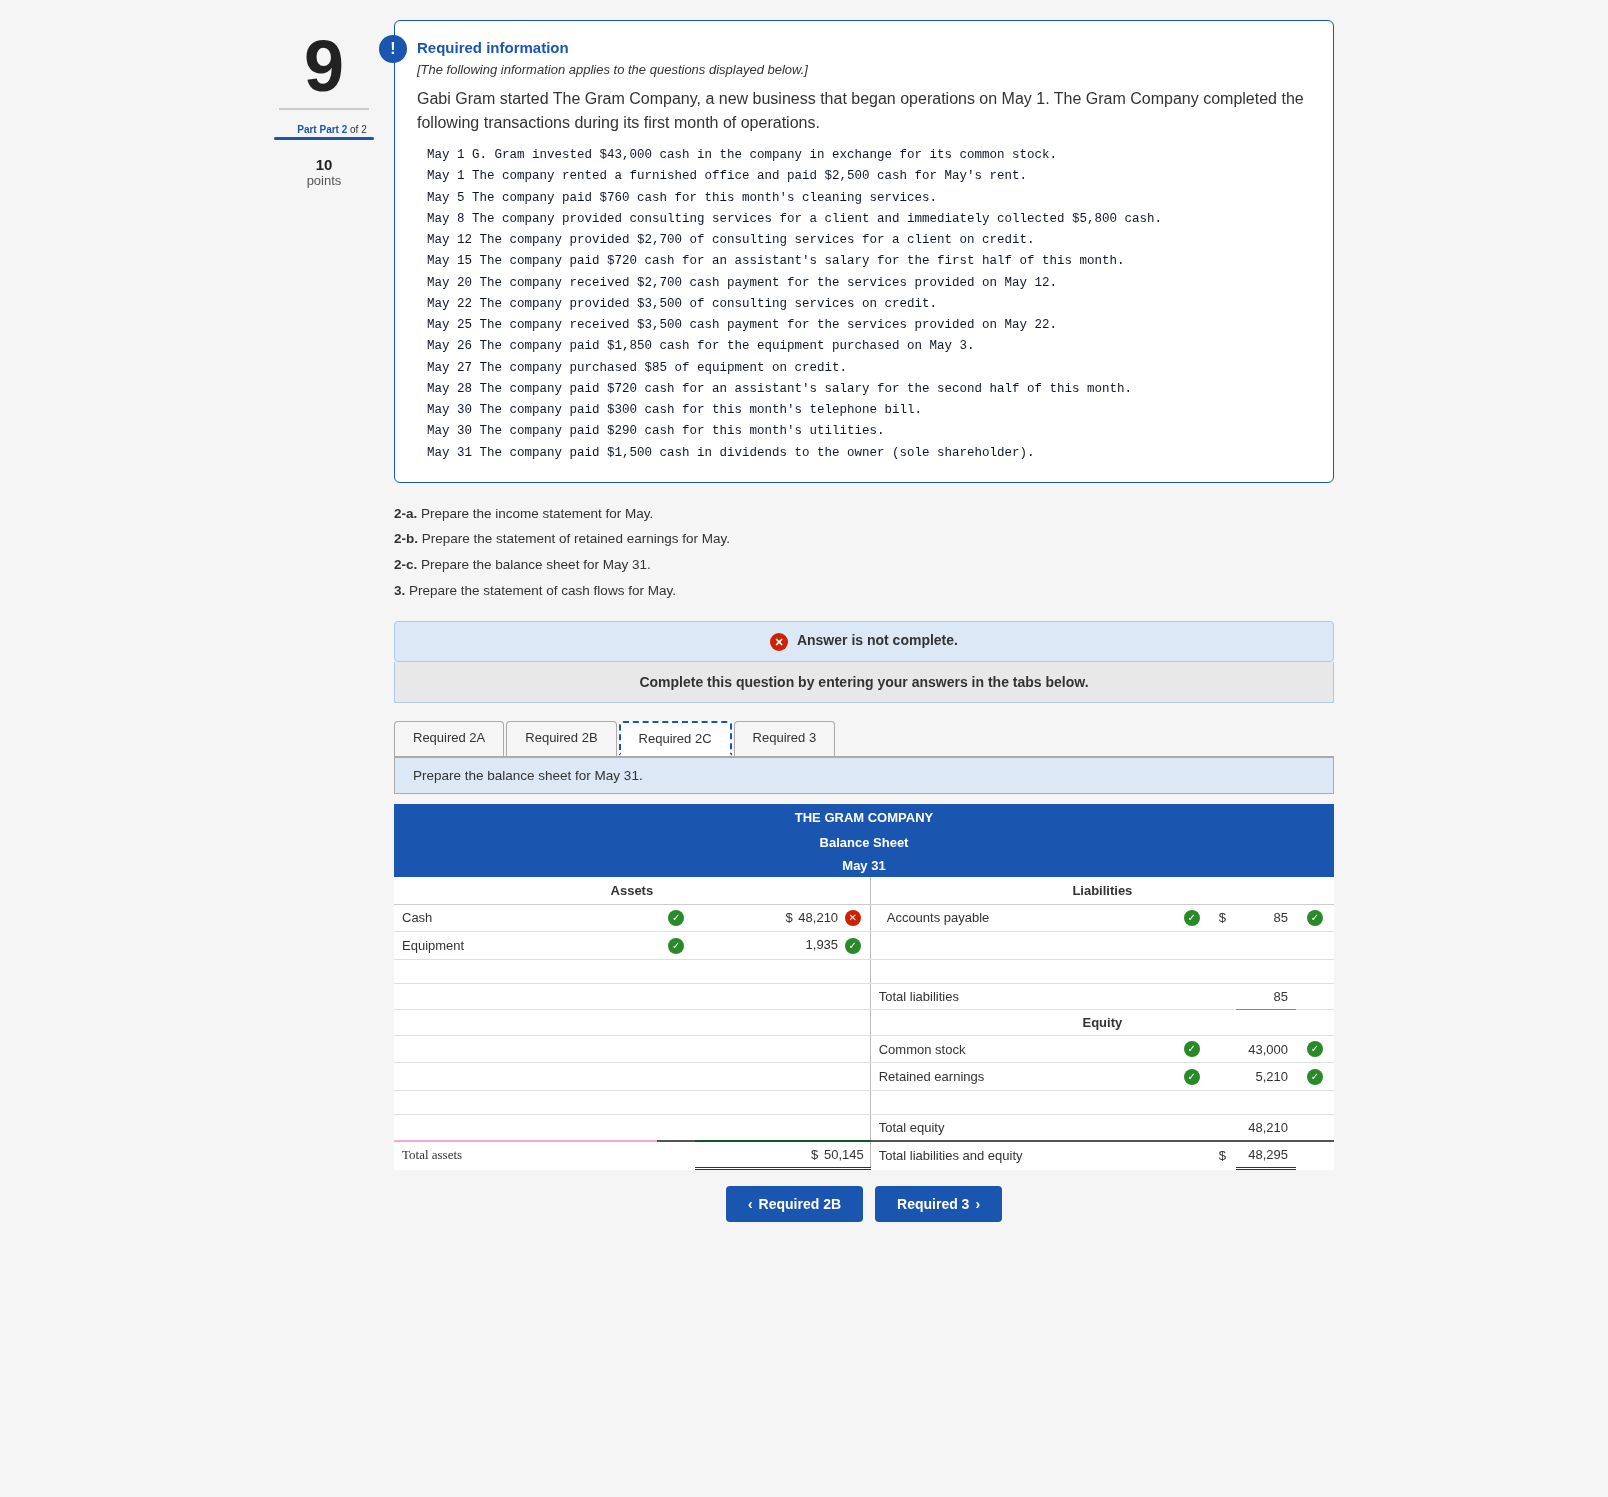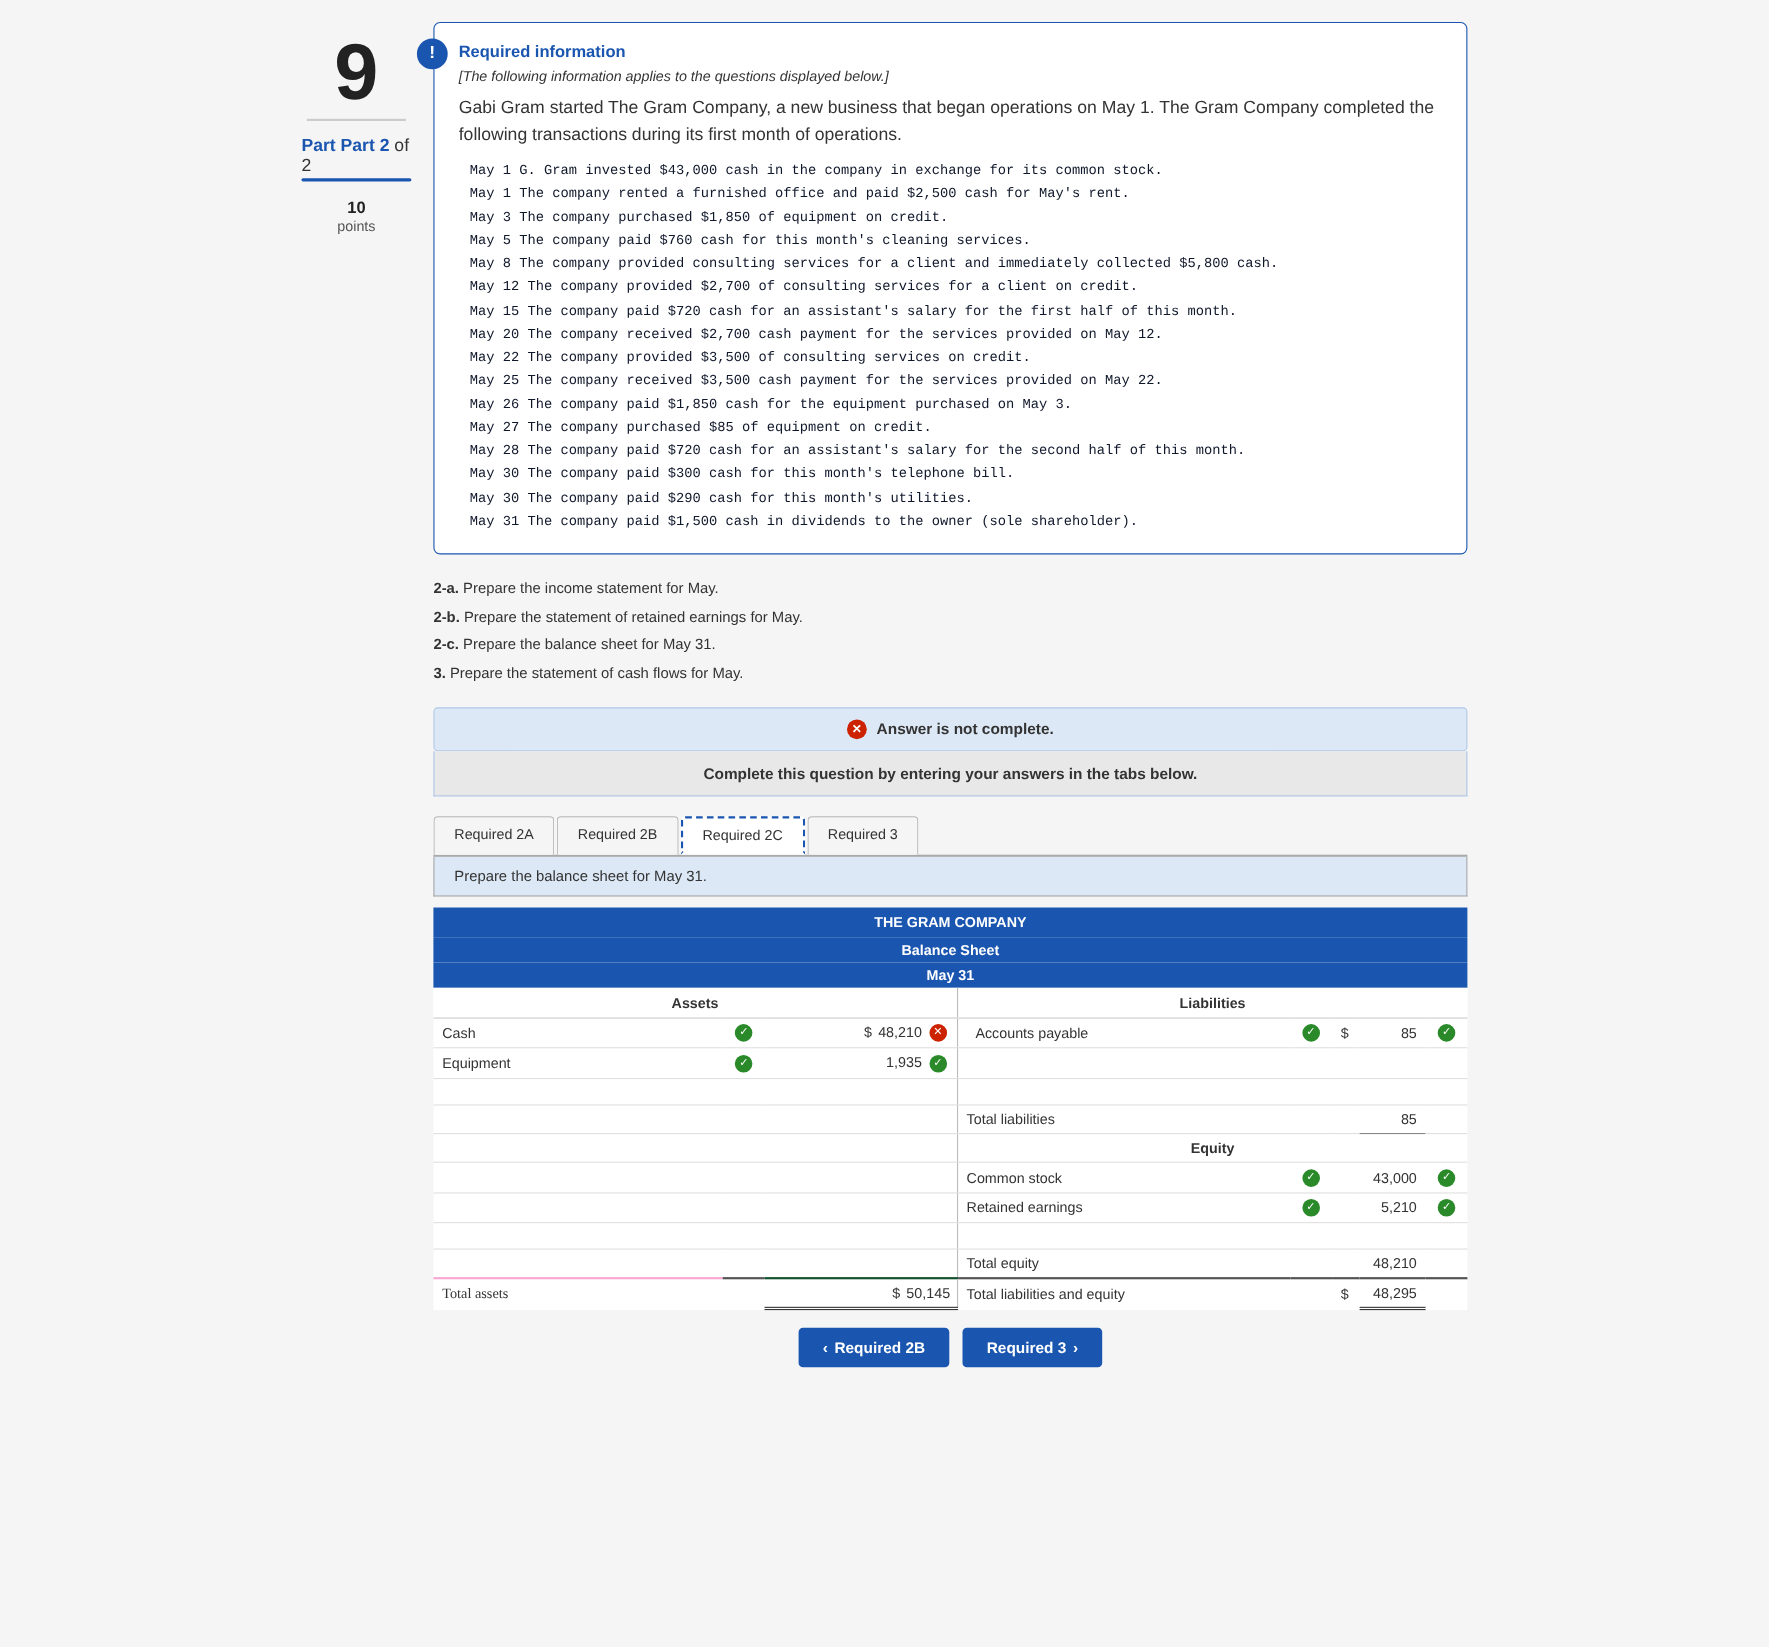--- a/index.html
+++ b/index.html
@@ -25,23 +25,24 @@
       padding-top: 10px;
     }
     .question-number {
       font-size: 72px;
       font-weight: bold;
       color: #222;
       line-height: 1;
     }
     .part-label {
       margin-top: 8px;
-      font-size: 16px;
+      font-size: 10px;
       color: #1a56b0;
       font-weight: bold;
+      margin-left: 16px;
     }
     .part-label span { color: #333; }
     .part-underline {
       width: 100%;
       height: 3px;
       background: #1a56b0;
       margin-top: 2px;
       border-radius: 2px;
     }
     .points-label {
@@ -305,21 +306,20 @@
   <div class="main-content">
 
     <div class="info-box">
       <div class="info-icon">!</div>
       <div class="info-title">Required information</div>
       <div class="info-subtitle">[The following information applies to the questions displayed below.]</div>
       <div class="info-intro">Gabi Gram started The Gram Company, a new business that began operations on May 1. The Gram Company completed the following transactions during its first month of operations.</div>
       <div class="transactions">
         <div>May  1  G. Gram invested $43,000 cash in the company in exchange for its common stock.</div>
         <div>May  1  The company rented a furnished office and paid $2,500 cash for May's rent.</div>
-        <div>May  3  The company purchased $1,850 of equipment on credit.</div>
         <div>May  5  The company paid $760 cash for this month's cleaning services.</div>
         <div>May  8  The company provided consulting services for a client and immediately collected $5,800 cash.</div>
         <div>May 12  The company provided $2,700 of consulting services for a client on credit.</div>
         <div>May 15  The company paid $720 cash for an assistant's salary for the first half of this month.</div>
         <div>May 20  The company received $2,700 cash payment for the services provided on May 12.</div>
         <div>May 22  The company provided $3,500 of consulting services on credit.</div>
         <div>May 25  The company received $3,500 cash payment for the services provided on May 22.</div>
         <div>May 26  The company paid $1,850 cash for the equipment purchased on May 3.</div>
         <div>May 27  The company purchased $85 of equipment on credit.</div>
         <div>May 28  The company paid $720 cash for an assistant's salary for the second half of this month.</div>

